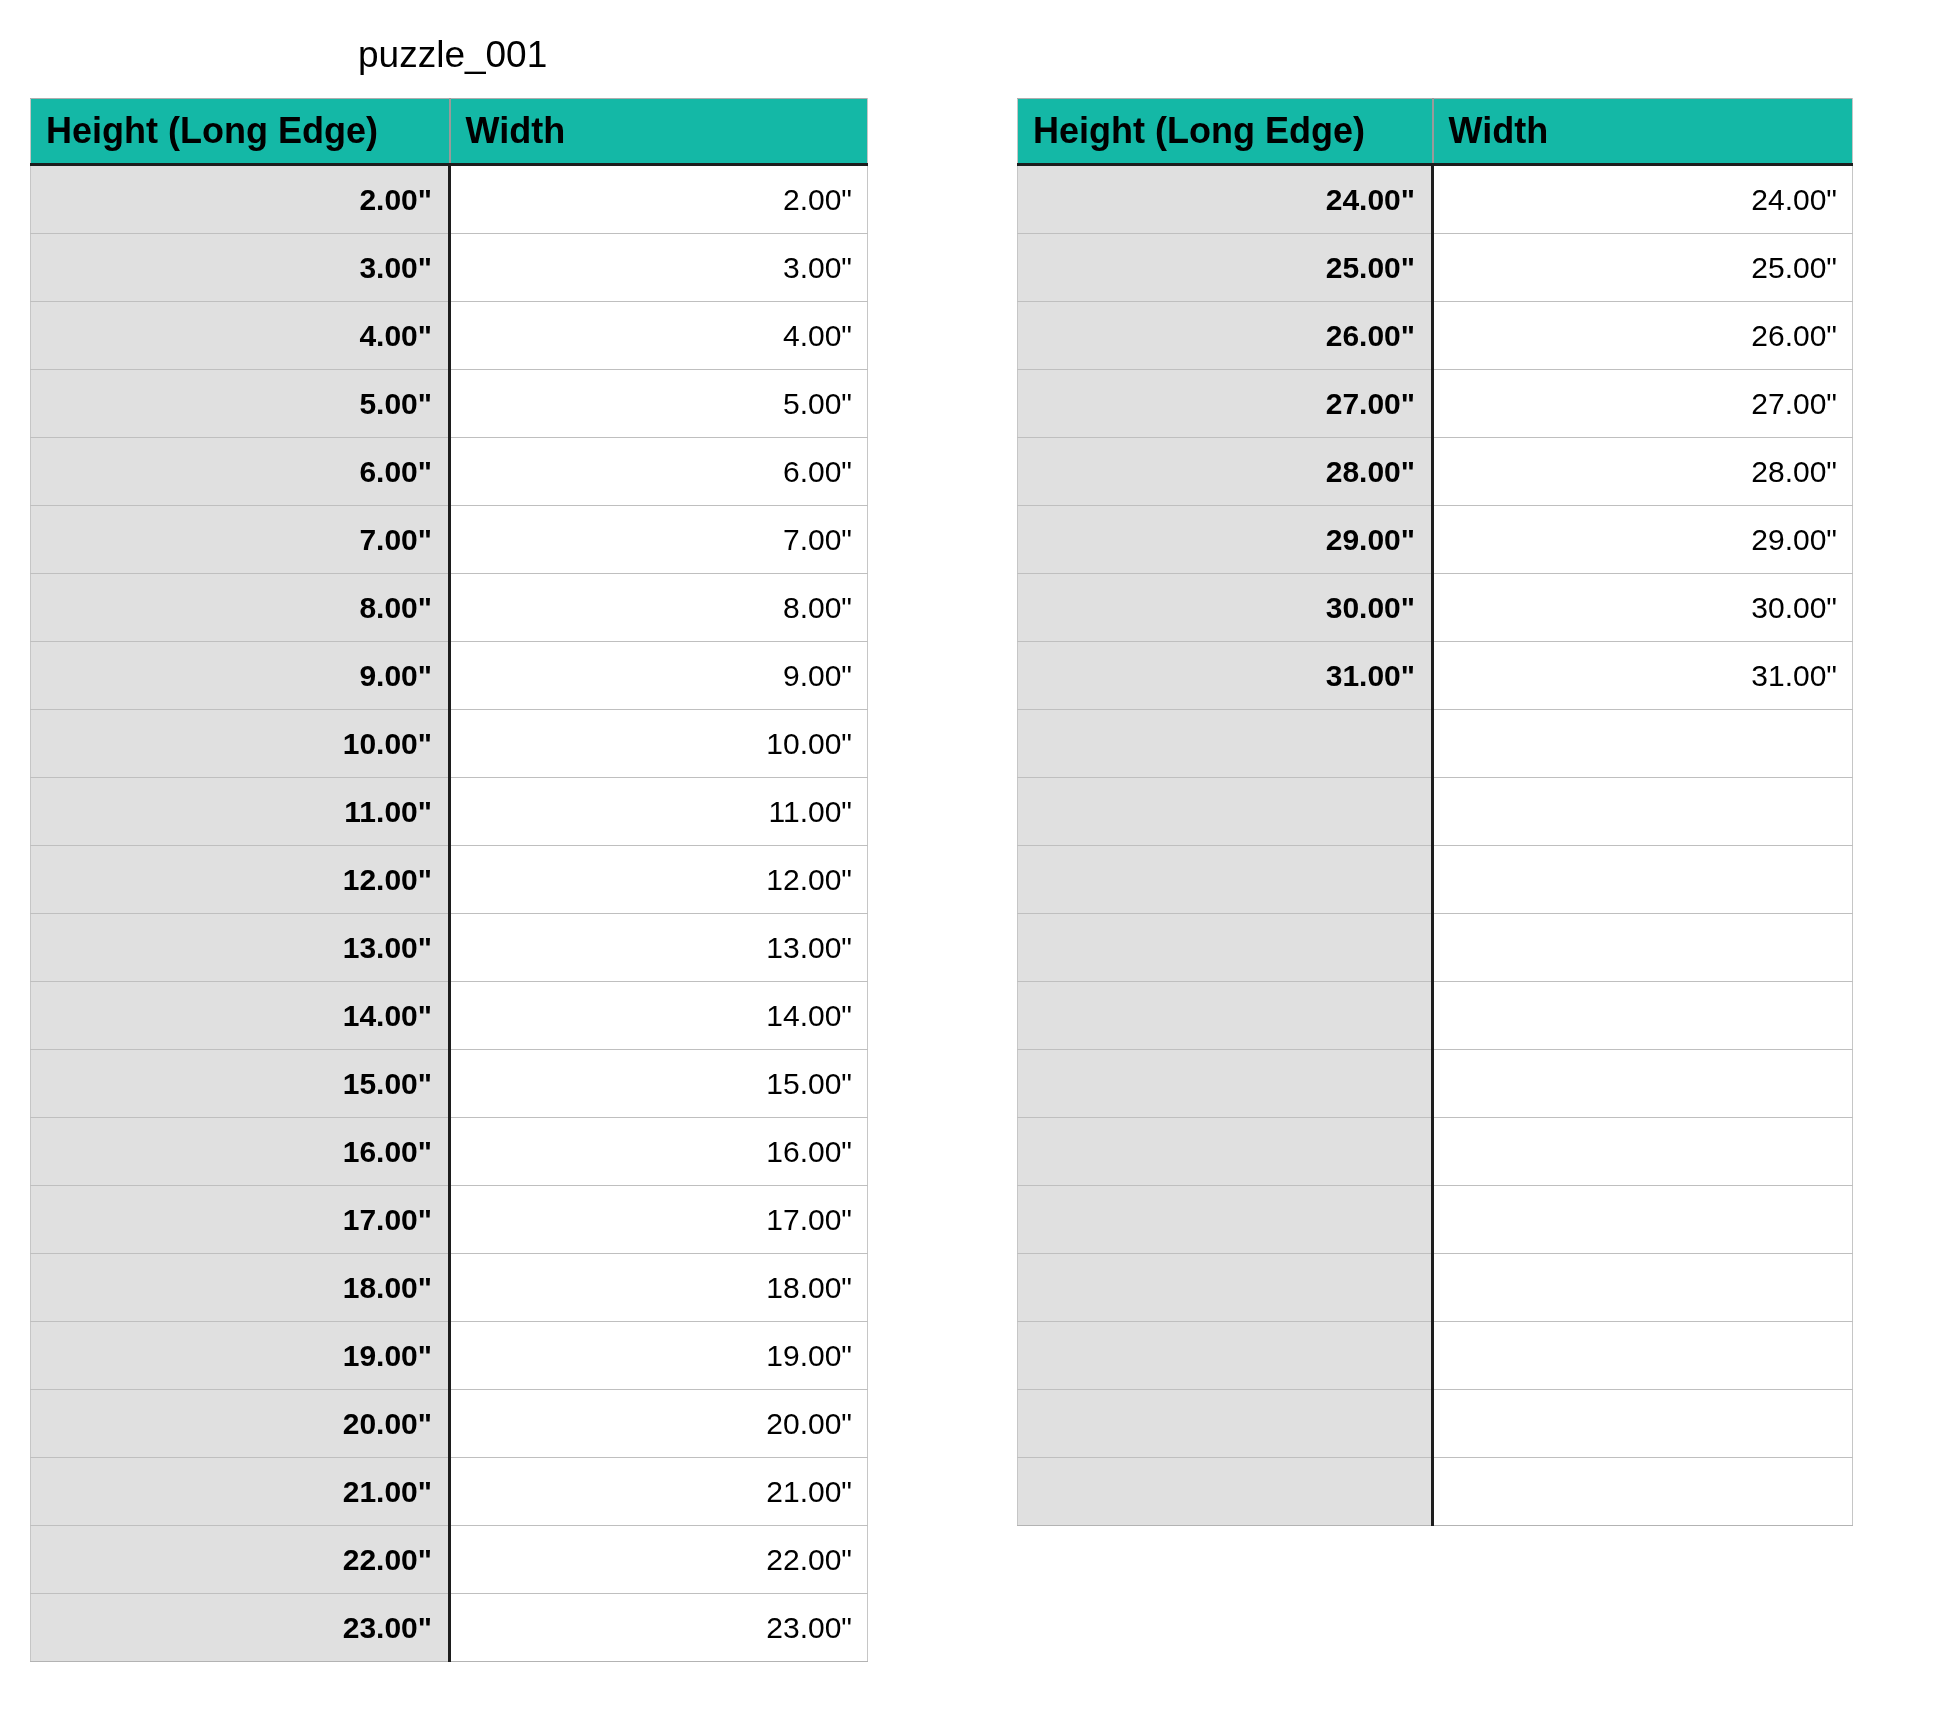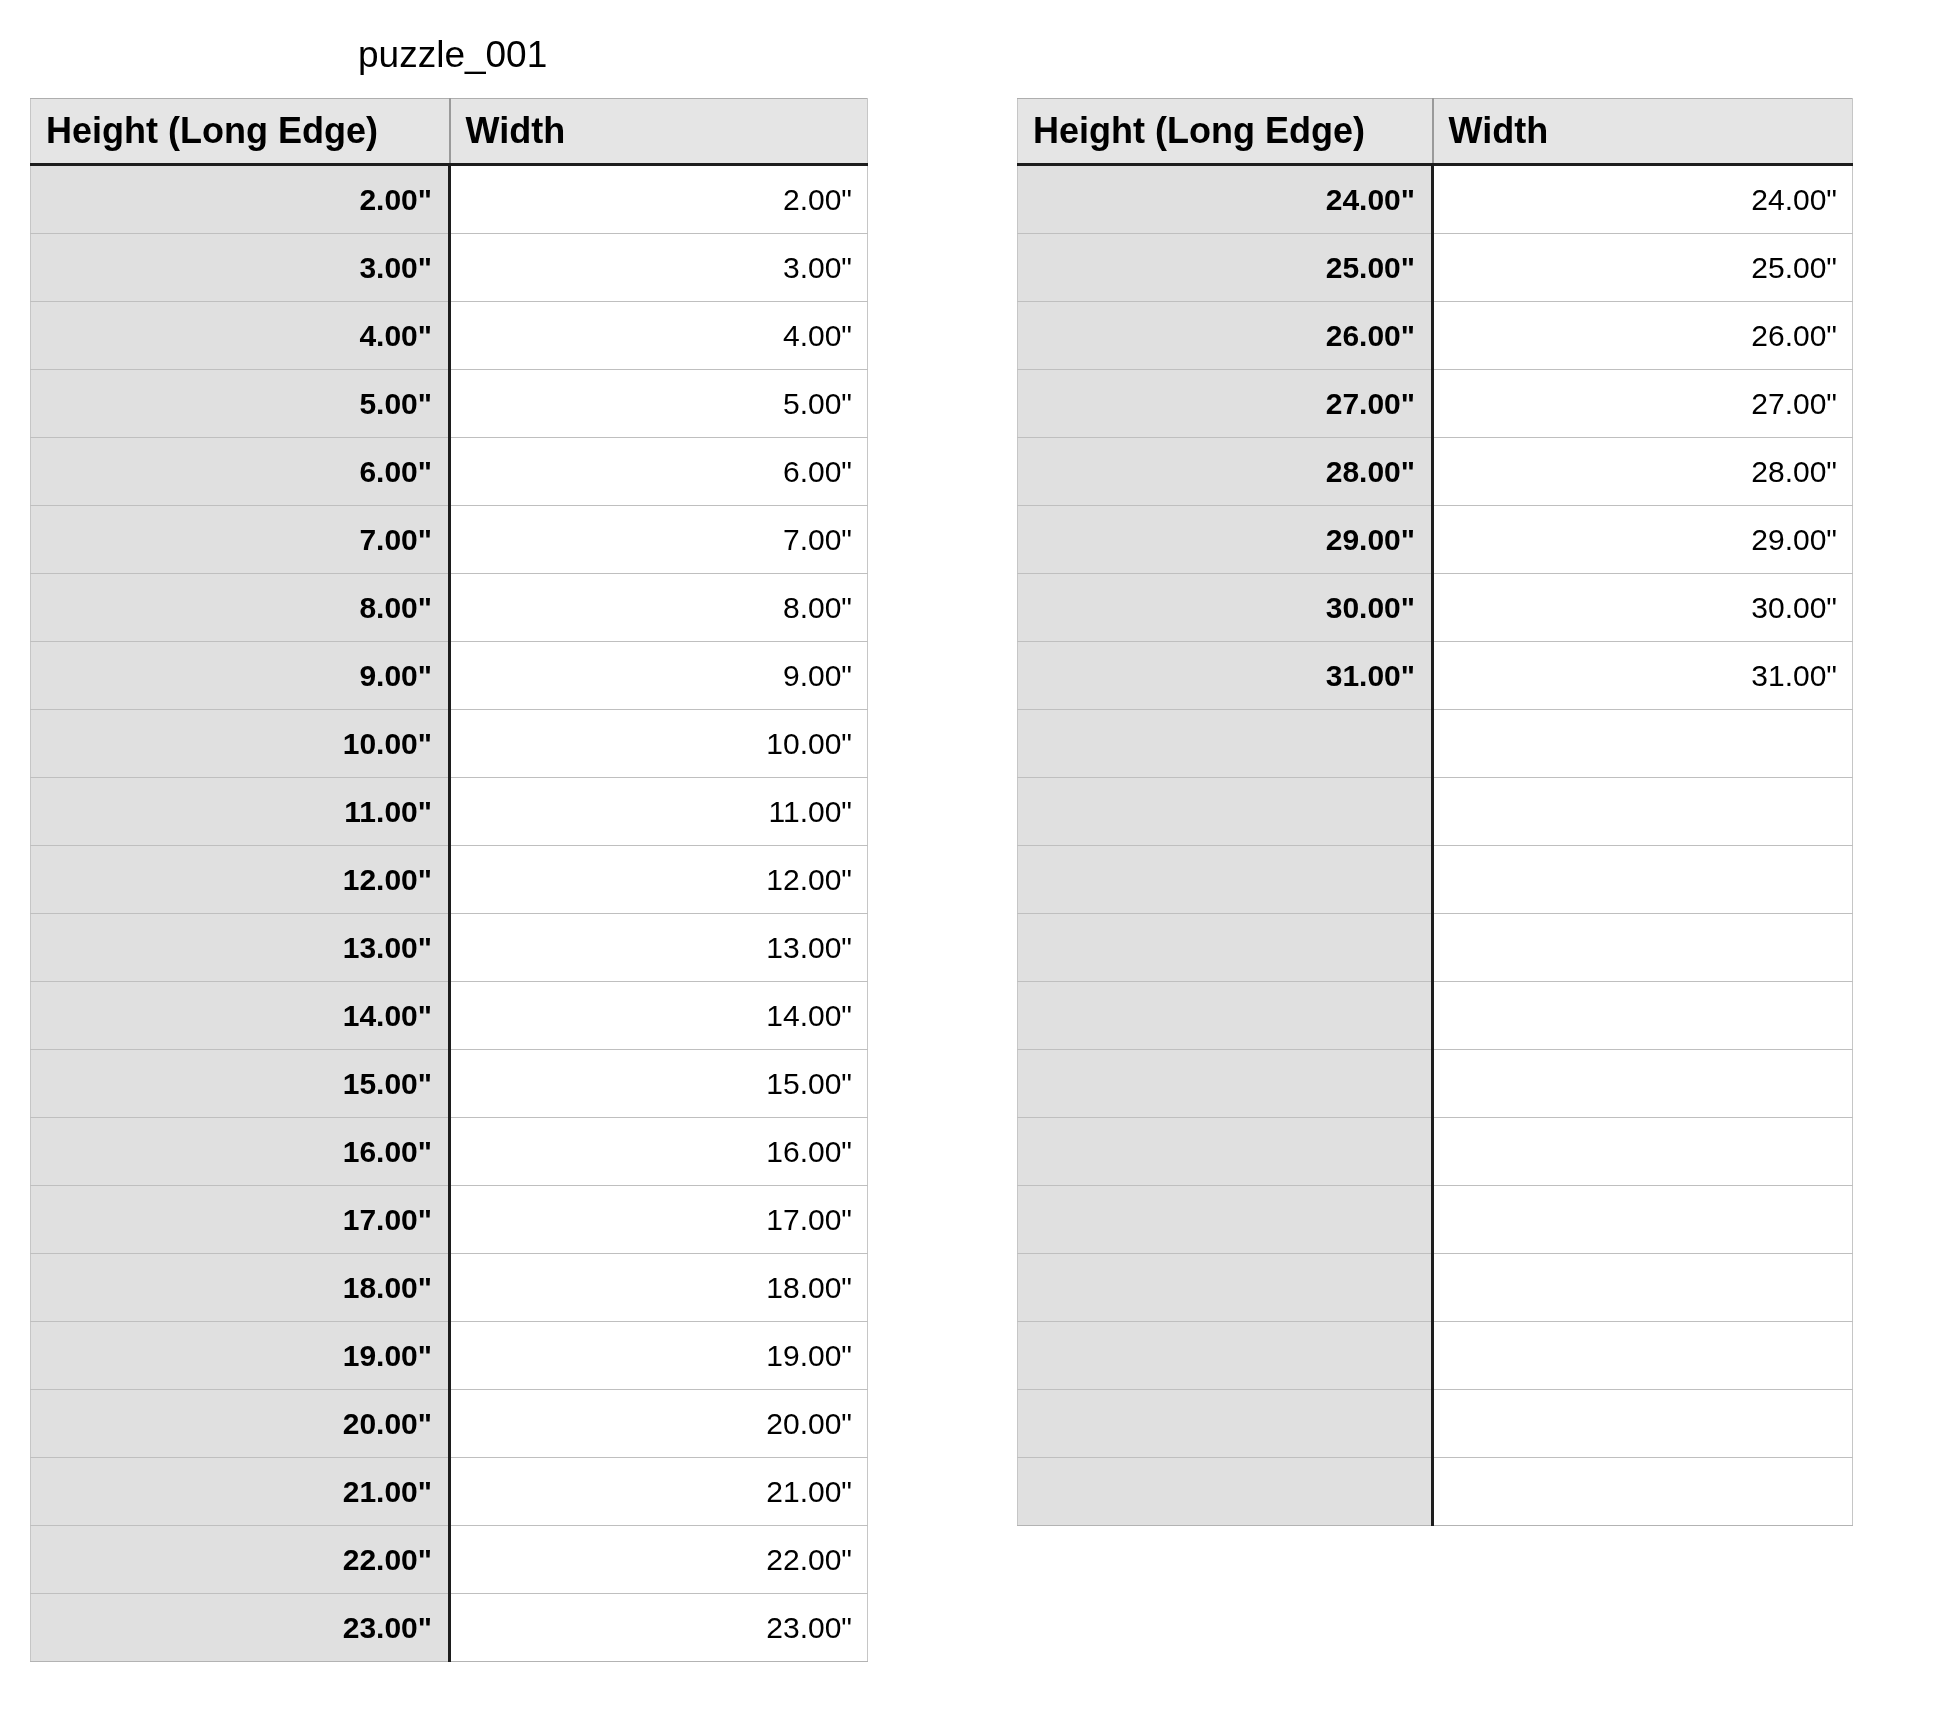--- a/index.html
+++ b/index.html
@@ -30,21 +30,21 @@
     border-left: 1px solid #c6c6c6;
     border-right: 1px solid #c6c6c6;
     border-top: 1px solid #aeaeae;
     border-bottom: 1px solid #b3b3b3;
   }
   #table-0 { left: 30px;   width: 837px; }
   #table-1 { left: 1017px; width: 835px; }
 
   thead tr { border-bottom: 3px solid #1d1d1d; }
   th {
-    background: #e5e5e5;
+    background: #14b8a6;
     height: 64px;
     font-size: 36px;
     font-weight: 700;
     text-align: left;
     vertical-align: middle;
     padding: 0 8px 0 15px;
     overflow: hidden;
     white-space: nowrap;
   }
   th.height-col { border-right: 2px solid #9a9a9a; }

